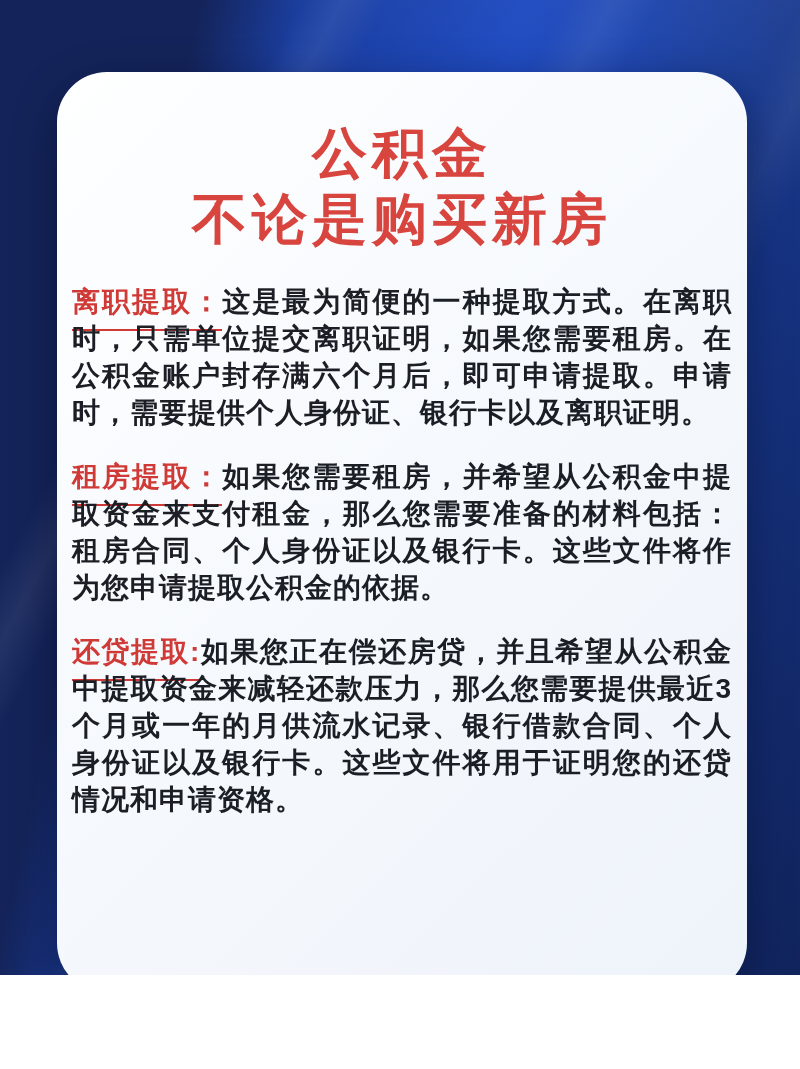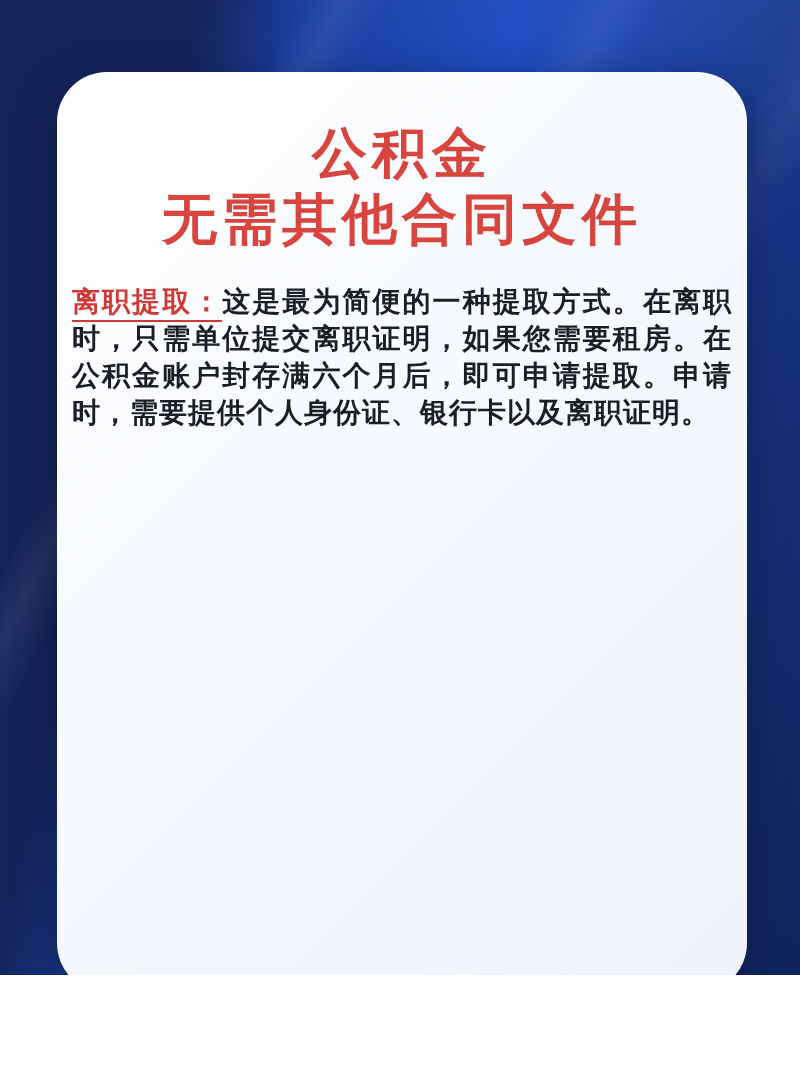--- a/index.html
+++ b/index.html
@@ -68,42 +68,48 @@
     font-weight: 600;
     text-align: justify;
     color: var(--body-text);
     margin-bottom: 27px;
   }
   .section:last-child { margin-bottom: 0; }
   .section-heading {
     color: var(--heading-red);
     font-weight: 700;
     border-bottom: 2px solid var(--heading-red);
-    padding-bottom: 3px;
+    padding-bottom: 12px;
   }
   .section-body { color: var(--body-text); }
 </style>
 </head>
 <body>
 
 <div class="stage">
   <div class="bg"></div>
   <div class="bg-streaks"></div>
 
   <div class="card">
 
     <h1 class="poster-title">
       <span class="t-line">公积金</span>
-      <span class="t-line">无需其他合同文件</span>
+      <span class="t-line">不论是购买新房</span>
     </h1>
 
     <div class="sections">
 
       <p class="section">
         <span class="section-heading">离职提取：</span><span class="section-body">这是最为简便的一种提取方式。在离职时，只需单位提交离职证明，如果您需要租房。在公积金账户封存满六个月后，即可申请提取。申请时，需要提供个人身份证、银行卡以及离职证明。</span>
       </p>
 
+      <p class="section">
+        <span class="section-heading">租房提取：</span><span class="section-body">如果您需要租房，并希望从公积金中提取资金来支付租金，那么您需要准备的材料包括：租房合同、个人身份证以及银行卡。这些文件将作为您申请提取公积金的依据。</span>
+      </p>
 
 
+      <p class="section">
+        <span class="section-heading">还贷提取:</span><span class="section-body">如果您正在偿还房贷，并且希望从公积金中提取资金来减轻还款压力，那么您需要提供最近3个月或一年的月供流水记录、银行借款合同、个人身份证以及银行卡。这些文件将用于证明您的还贷情况和申请资格。</span>
+      </p>
 
     </div>
   </div>
 </div>
 
 </body></html>

